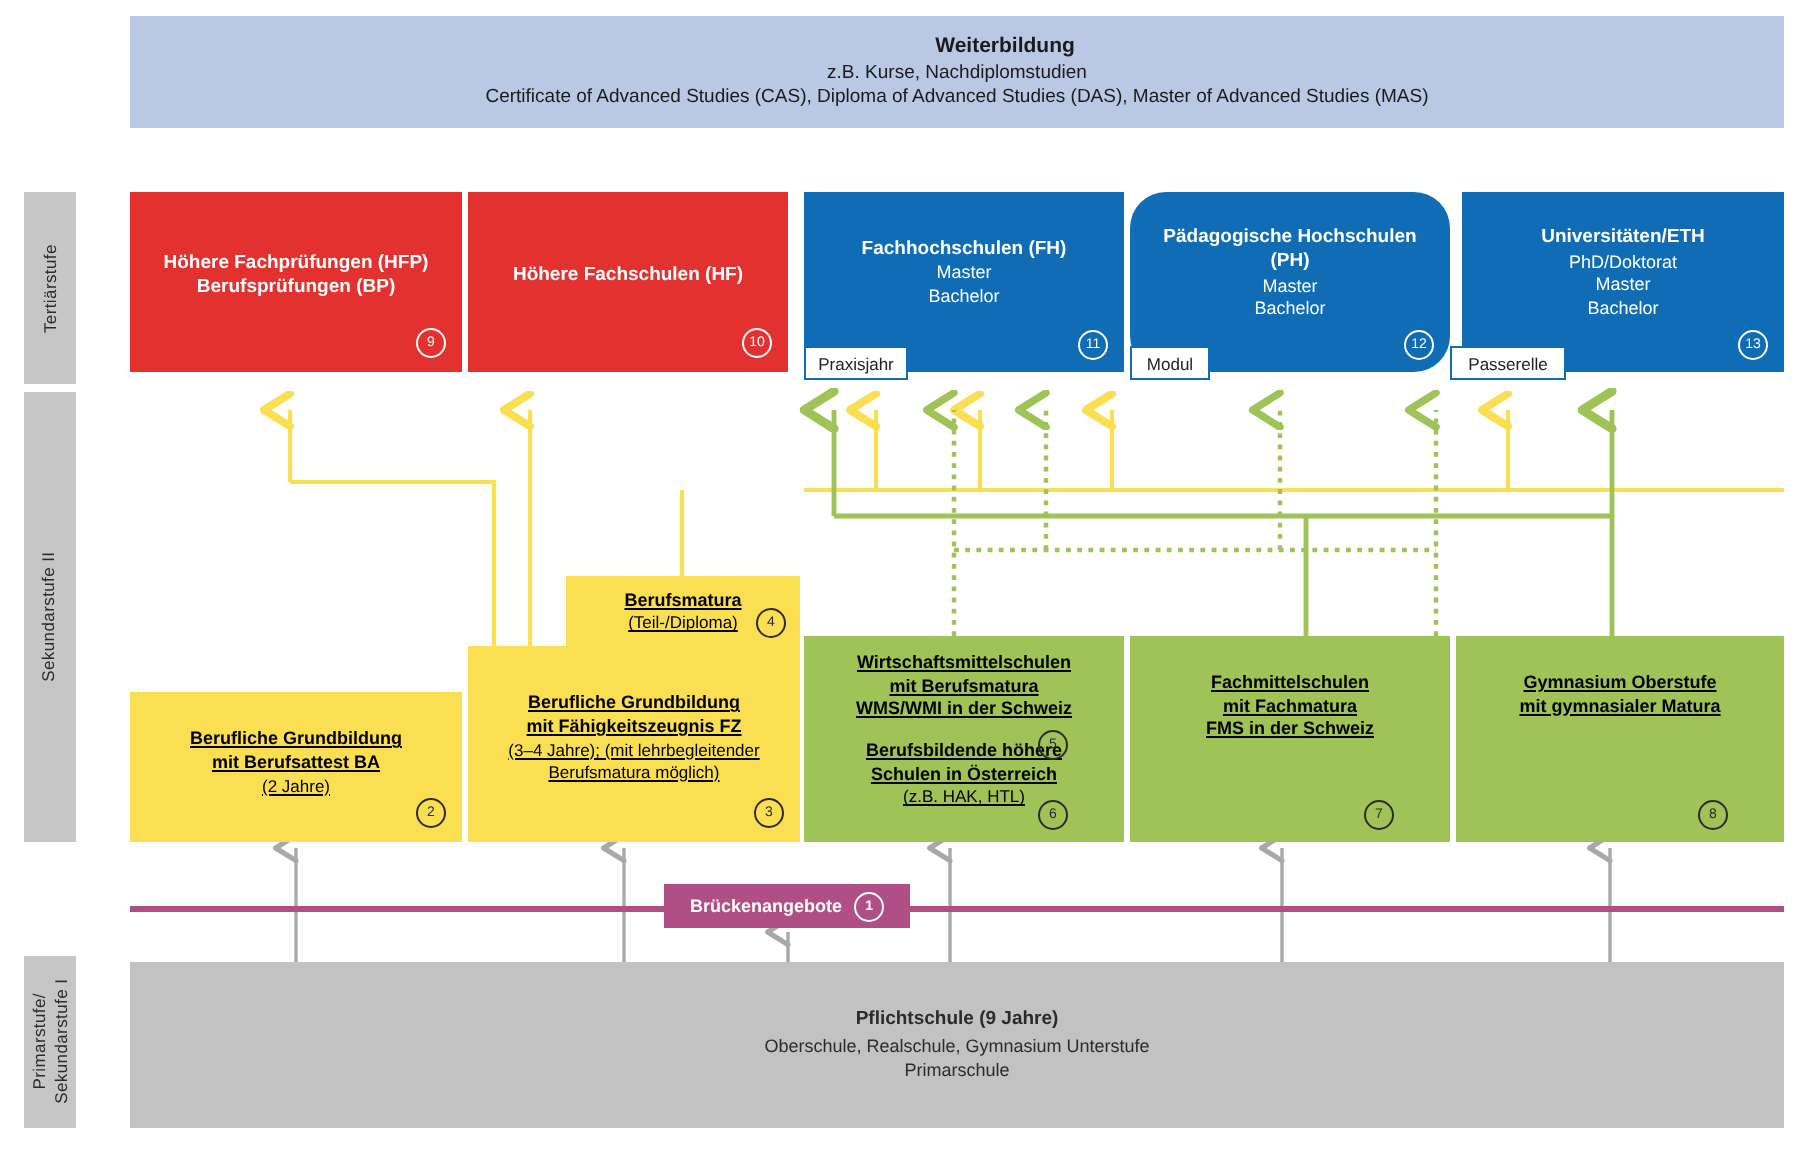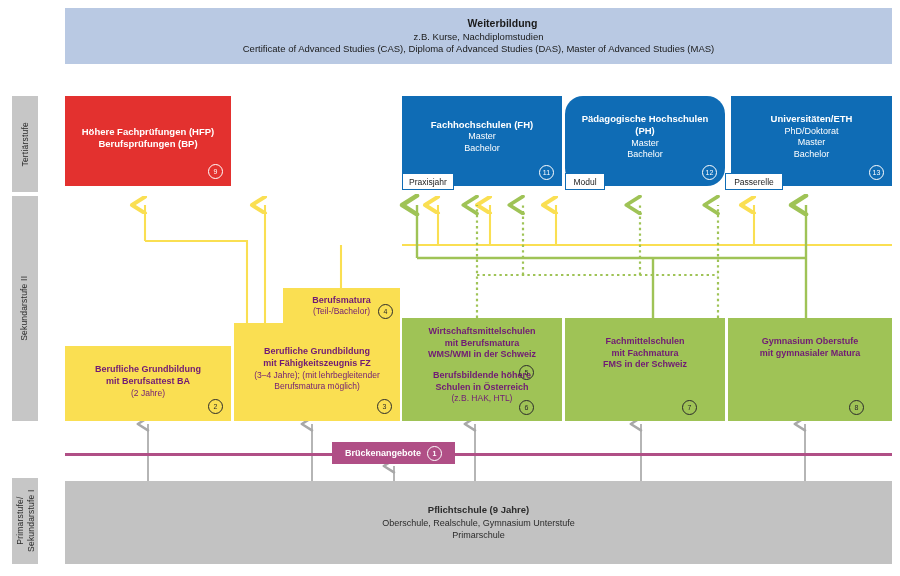--- a/index.html
+++ b/index.html
@@ -79,21 +79,22 @@
   .num.on-color{color:#fff;}
   .num.on-dark{color:#2b2b2b;}
 
   
   .yellow{background:#fadf52;}
   .green{background:#9fc356;}
   .sek .inner{
     position:absolute;left:0;right:0;top:0;bottom:0;
     display:flex;flex-direction:column;
     padding:8px 6px;box-sizing:border-box;line-height:1.3;text-align:center;
-    color:#701a75;
+    color:#000000;
+    text-decoration:underline;
   }
   .sek .title{font-size:9px;font-weight:bold;}
   .sek .sub{font-size:8.5px;}
 
   #s2{left:65px;top:346px;width:166px;height:75px;}
   #s2 .inner{justify-content:center;padding-bottom:12px;}
   #s3{left:234px;top:323px;width:166px;height:98px;}
   #s3 .inner{justify-content:center;padding-bottom:14px;}
   #s4{left:283px;top:288px;width:117px;height:36px;}
   #s4 .inner{justify-content:center;padding:4px 6px;}
@@ -210,20 +211,26 @@
   </svg>
 
   <div class="box tert red" id="t9">
     <div class="inner">
       <div class="title">Höhere Fachprüfungen (HFP)</div>
       <div class="title">Berufsprüfungen (BP)</div>
     </div>
     <div class="num on-color" style="right:8px;bottom:7px;">9</div>
   </div>
 
+  <div class="box tert red" id="t10">
+    <div class="inner">
+      <div class="title">Höhere Fachschulen (HF)</div>
+    </div>
+    <div class="num on-color" style="right:8px;bottom:7px;">10</div>
+  </div>
 
   <div class="box tert blue" id="t11">
     <div class="inner">
       <div class="title">Fachhochschulen (FH)</div>
       <div class="sub">Master</div>
       <div class="sub">Bachelor</div>
     </div>
     <div class="num on-color" style="right:8px;bottom:6px;">11</div>
   </div>
 
@@ -246,21 +253,21 @@
     <div class="num on-color" style="right:8px;bottom:6px;">13</div>
   </div>
 
   <div class="tab" id="tab-praxisjahr">Praxisjahr</div>
   <div class="tab" id="tab-modul">Modul</div>
   <div class="tab" id="tab-passerelle">Passerelle</div>
 
   <div class="box sek yellow" id="s4">
     <div class="inner">
       <div class="title">Berufsmatura</div>
-      <div class="sub">(Teil-/Bachelor)</div>
+      <div class="sub">(Teil-/Diploma)</div>
     </div>
     <div class="num on-dark" style="right:7px;bottom:5px;">4</div>
   </div>
 
   <div class="box sek yellow" id="s2">
     <div class="inner">
       <div class="title">Berufliche Grundbildung</div>
       <div class="title">mit Berufsattest BA</div>
       <div class="sub">(2 Jahre)</div>
     </div>

